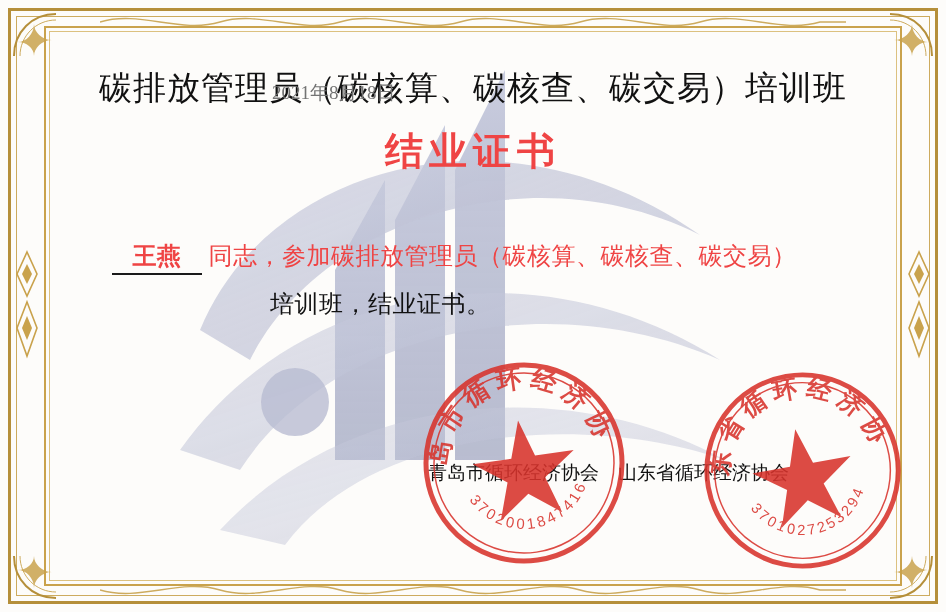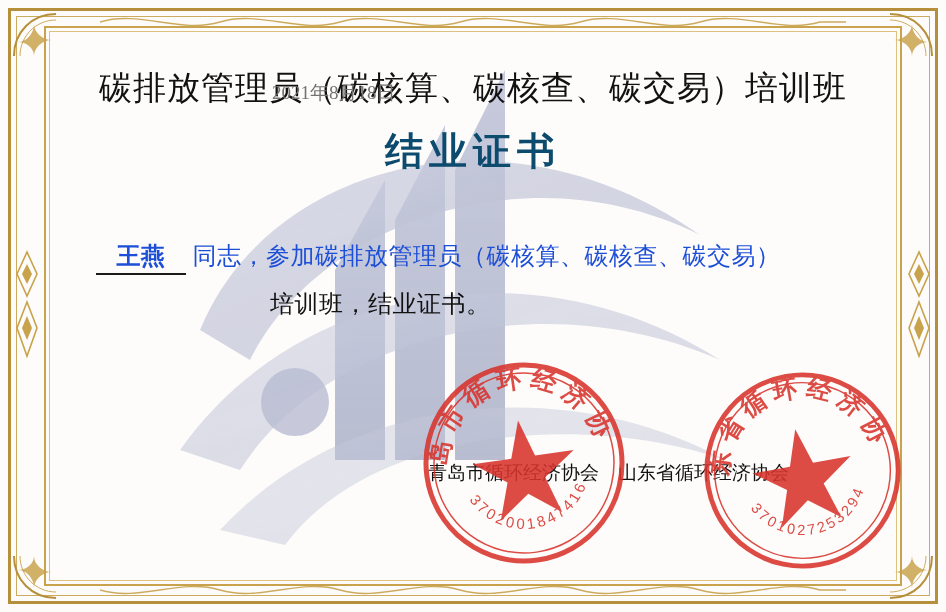--- a/index.html
+++ b/index.html
@@ -114,29 +114,29 @@
   }
 
   .title-sub {
     position: absolute;
     left: 0; top: 86px;
     width: 826px;
     text-align: center;
     font-size: 38px;
     font-weight: bold;
     letter-spacing: 6px;
-    color: #0c4a6e;
+    color: #ef4444;
   }
 
   .body-line1 {
     position: absolute;
-    left: 36px; top: 200px;
+    left: 52px; top: 200px;
     width: 790px;
     font-size: 24px;
-    color: #1d4ed8;
+    color: #ef4444;
     letter-spacing: 0.5px;
     white-space: nowrap;
   }
   .recipient {
     display: inline-block;
     min-width: 82px;
     text-align: center;
     border-bottom: 2px solid #1a1a1a;
     padding: 0 4px 1px 4px;
     font-size: 24px;

